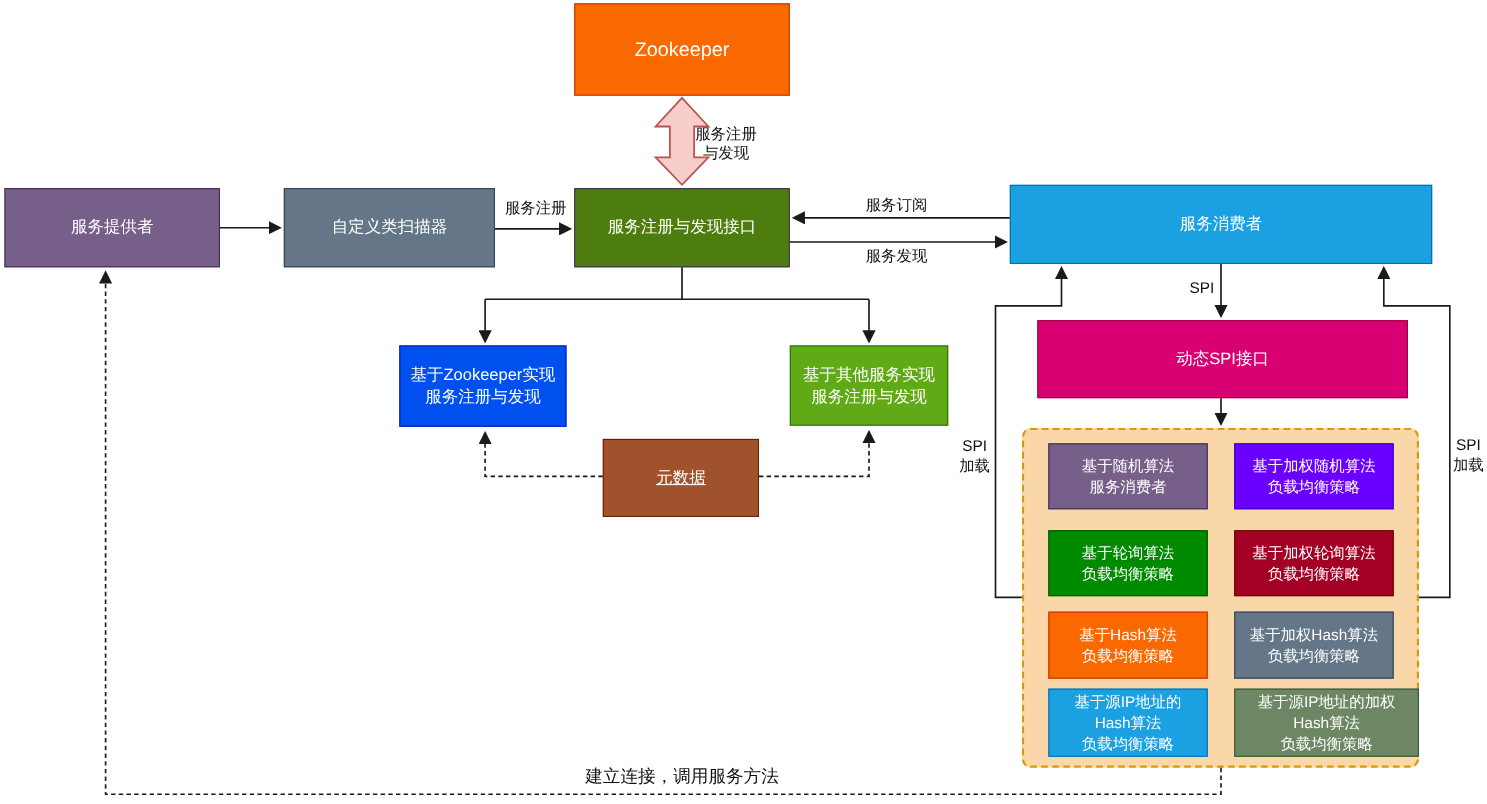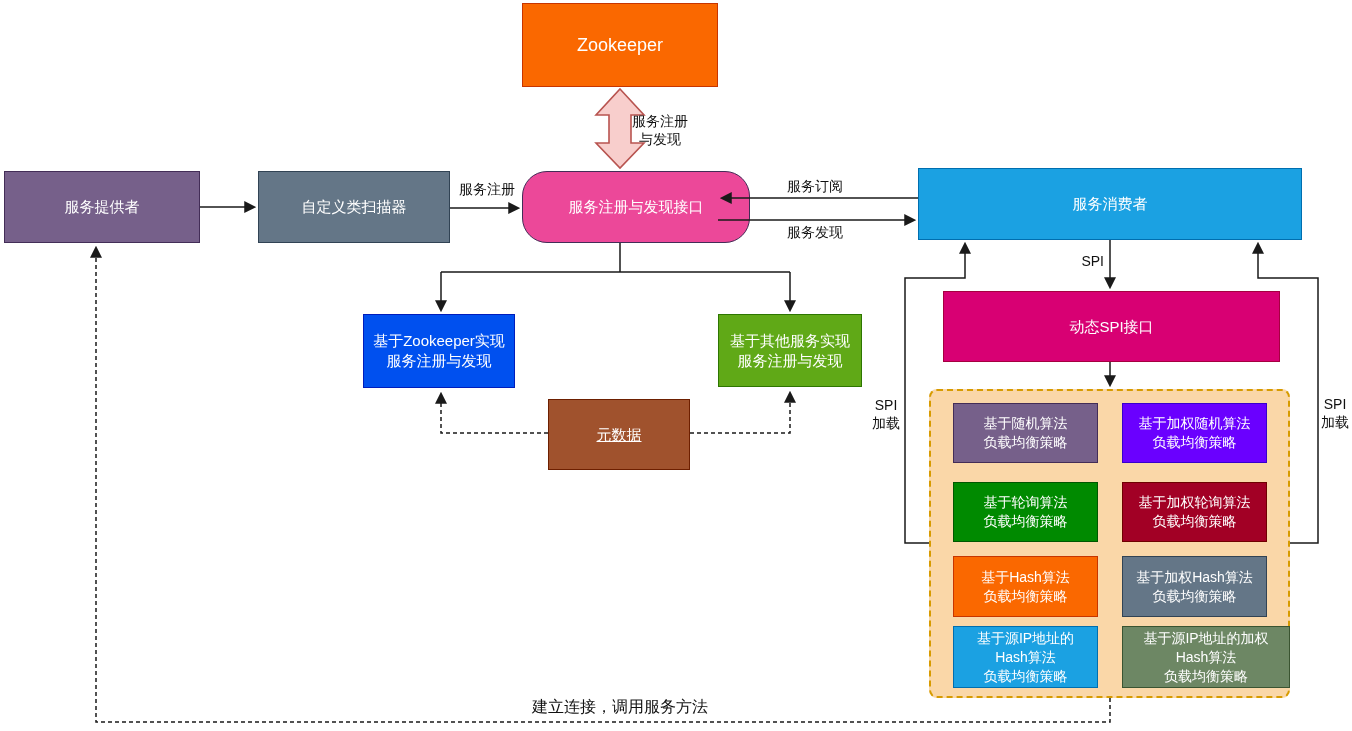--- a/index.html
+++ b/index.html
@@ -27,36 +27,36 @@
 <div class="canvas">
 
   <div class="container-box" style="left: 929px; top: 389px; width: 361px; height: 309px; background: rgb(250, 215, 168); border-color: rgb(215, 155, 0);"></div>
 
   <div class="node big" style="left: 522px; top: 3px; width: 196px; height: 84px; background: rgb(250, 104, 0); border-color: rgb(199, 53, 0);">Zookeeper</div>
 
   <div class="node" style="left: 4px; top: 171px; width: 196px; height: 72px; background: rgb(118, 96, 138); border-color: rgb(67, 45, 87);">服务提供者</div>
 
   <div class="node" style="left: 258px; top: 171px; width: 192px; height: 72px; background: rgb(100, 118, 135); border-color: rgb(49, 67, 84);">自定义类扫描器</div>
 
-  <div class="node" style="left: 522px; top: 171px; width: 228px; height: 72px; background: #ec4899; border-color: rgb(67, 45, 87); border-radius: 25px;">服务注册与发现接口</div>
+  <div class="node" style="left: 522px; top: 171px; width: 196px; height: 72px; background: #4d7c0f; border-color: rgb(67, 45, 87);">服务注册与发现接口</div>
 
   <div class="node" style="left: 918px; top: 168px; width: 384px; height: 72px; background: rgb(27, 161, 226); border-color: rgb(0, 110, 175);">服务消费者</div>
 
   <div class="node" style="left: 363px; top: 314px; width: 152px; height: 74px; background: rgb(0, 80, 239); border-color: rgb(0, 29, 188);">基于Zookeeper实现
 服务注册与发现</div>
 
   <div class="node" style="left: 718px; top: 314px; width: 144px; height: 73px; background: rgb(96, 169, 23); border-color: rgb(45, 118, 0);">基于其他服务实现
 服务注册与发现</div>
 
   <div class="node" style="left: 548px; top: 399px; width: 142px; height: 71px; background: rgb(160, 82, 45); border-color: rgb(109, 31, 0); text-decoration: underline;">元数据</div>
 
   <div class="node" style="left: 943px; top: 291px; width: 337px; height: 71px; background: rgb(216, 0, 115); border-color: rgb(165, 0, 64);">动态SPI接口</div>
 
   <div class="strategy" style="left: 953px; top: 403px; width: 145px; height: 60px; background: rgb(118, 96, 138); border-color: rgb(67, 45, 87);">基于随机算法
-负载均衡策略</div>
+服务消费者</div>
   <div class="strategy" style="left: 1122px; top: 403px; width: 145px; height: 60px; background: rgb(106, 0, 255); border-color: rgb(55, 0, 204);">基于加权随机算法
 负载均衡策略</div>
   <div class="strategy" style="left: 953px; top: 482px; width: 145px; height: 60px; background: rgb(0, 138, 0); border-color: rgb(0, 87, 0);">基于轮询算法
 负载均衡策略</div>
   <div class="strategy" style="left: 1122px; top: 482px; width: 145px; height: 60px; background: rgb(162, 0, 37); border-color: rgb(111, 0, 0);">基于加权轮询算法
 负载均衡策略</div>
   <div class="strategy" style="left: 953px; top: 556px; width: 145px; height: 61px; background: rgb(250, 104, 0); border-color: rgb(199, 53, 0);">基于Hash算法
 负载均衡策略</div>
   <div class="strategy" style="left: 1122px; top: 556px; width: 145px; height: 61px; background: rgb(100, 118, 135); border-color: rgb(49, 67, 84);">基于加权Hash算法
 负载均衡策略</div>

